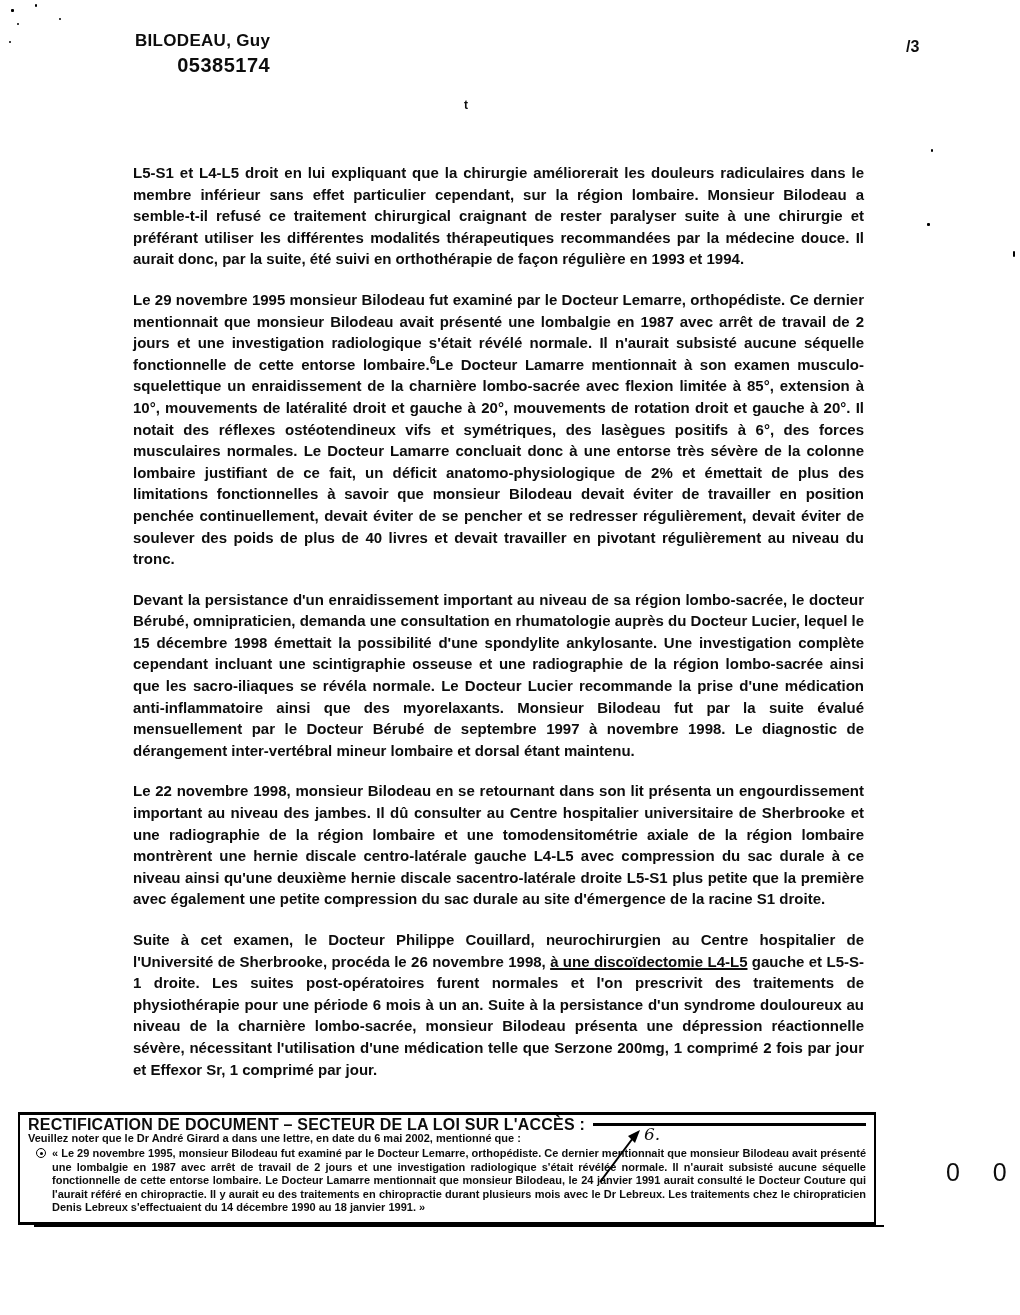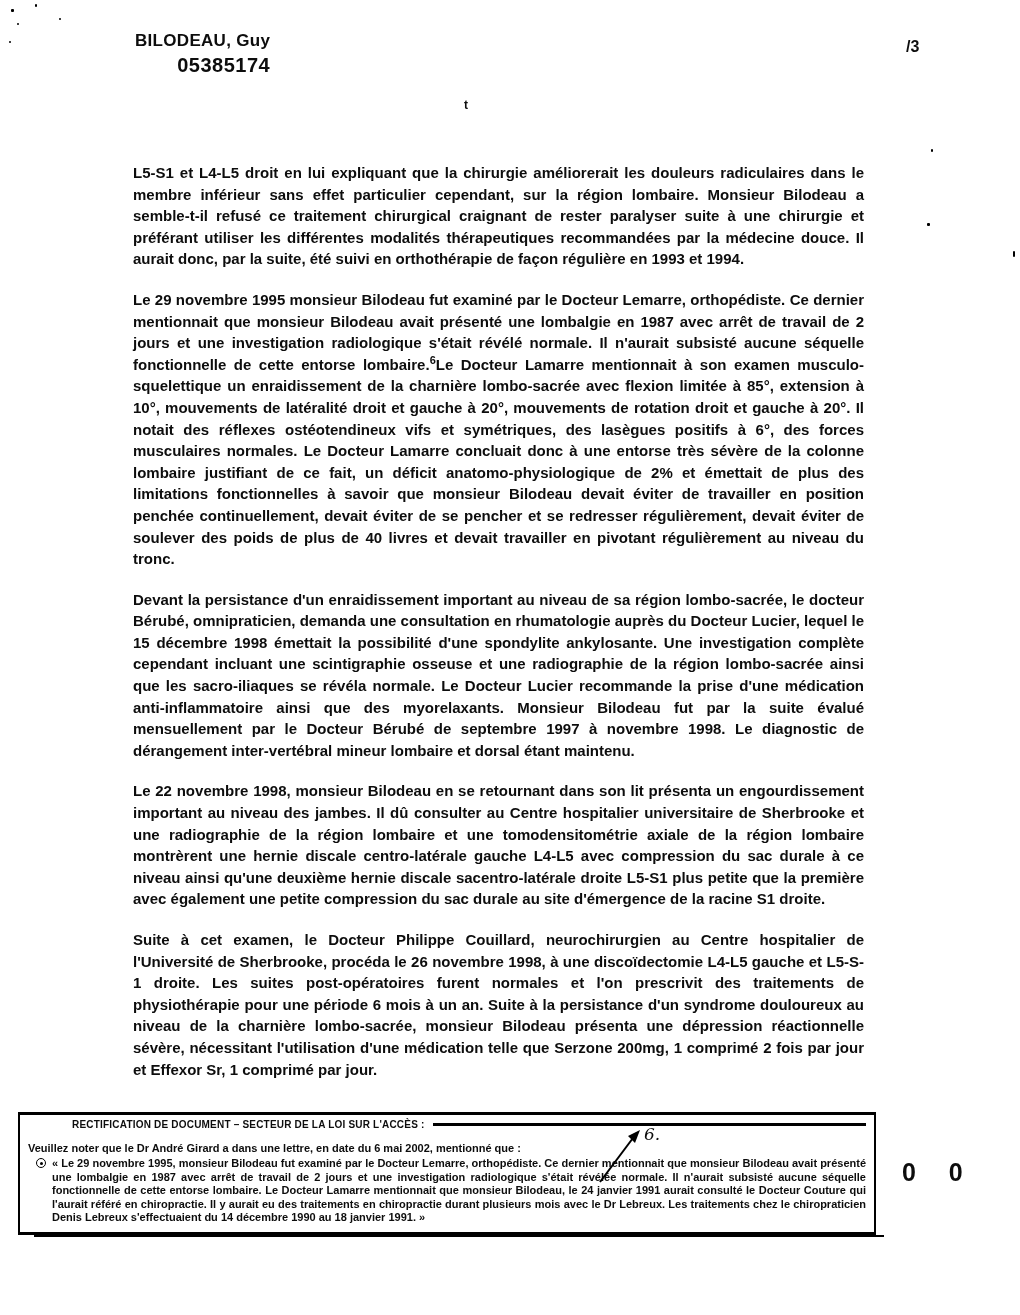--- a/index.html
+++ b/index.html
@@ -18,49 +18,49 @@
   .doc-header .name { font-size:17px; letter-spacing:.3px; }
   .doc-header .file-no { font-size:20px; margin-top:3px; letter-spacing:.5px; }
   .page-number { position:absolute; left:906px; top:38px; font-size:16px; }
 
   .doc-body {
     position:absolute; left:133px; top:120px; width:731px;
     font-size:15px; line-height:21.6px; text-align:justify;margin-top:42px;
   }
   .doc-body p { margin:0 0 19px 0; }
   .doc-body sup { font-size:11px; line-height:0; }
-  .u-line { text-decoration-thickness: 2px; }
+  .u-line { text-decoration: underline; text-decoration-thickness: 2px; }
 
   .rect-box {
     position:absolute; left:18px; top:1112px; width:858px;
     border:2px solid #000; border-top-width:3px; border-bottom-width:3px;
     padding:3px 8px 7px 8px;
     font-size:11px; line-height:13.5px;
   }
   .rect-box::after {
     content:""; position:absolute; left:14px; right:-10px; top:calc(100% + 3px);
     height:2px; background:#000;
   }
   .box-title-row { display:flex; align-items:flex-start; }
-  .box-title { white-space:nowrap; font-size:10px; letter-spacing:.2px;margin-left:44px; }
+  .box-title { white-space:nowrap; font-size:16px; letter-spacing:.2px; }
   .box-title-line { flex:1; height:3px; background:#000; margin:5px 0 0 8px; }
-  .box-line { margin-top:10px; }
+  .box-line { margin-top:0; }
   .box-quote { position:relative; margin:2px 0 0 24px; text-align:justify; }
   .circle-mark {
     position:absolute; left:-16px; top:1px; width:10px; height:10px;
     border:1.5px solid #000; border-radius:50%;
   }
   .circle-mark::after {
     content:""; position:absolute; left:3px; top:3px; width:3px; height:3px;
     background:#000; border-radius:50%;
   }
 
   .stamp-digits {
-    position:absolute; left:902px; top:1158px;
-    font-size:25px; letter-spacing:13px; font-weight:700;
+    position:absolute; left:946px; top:1158px;
+    font-size:25px; letter-spacing:13px; font-weight:400;
   }
 
   .handwritten-ref { position:absolute; left:588px; top:1116px; width:110px; height:74px; }
   .handwritten-ref .hw-num {
     position:absolute; left:56px; top:8px;
     font-family:"DejaVu Serif", serif; font-style:italic; font-weight:400; font-size:17px;
   }
 
   .noise { position:absolute; background:#000; border-radius:1px; }
   .margin-glyph { position:absolute; font-size:12px; font-weight:700; }

